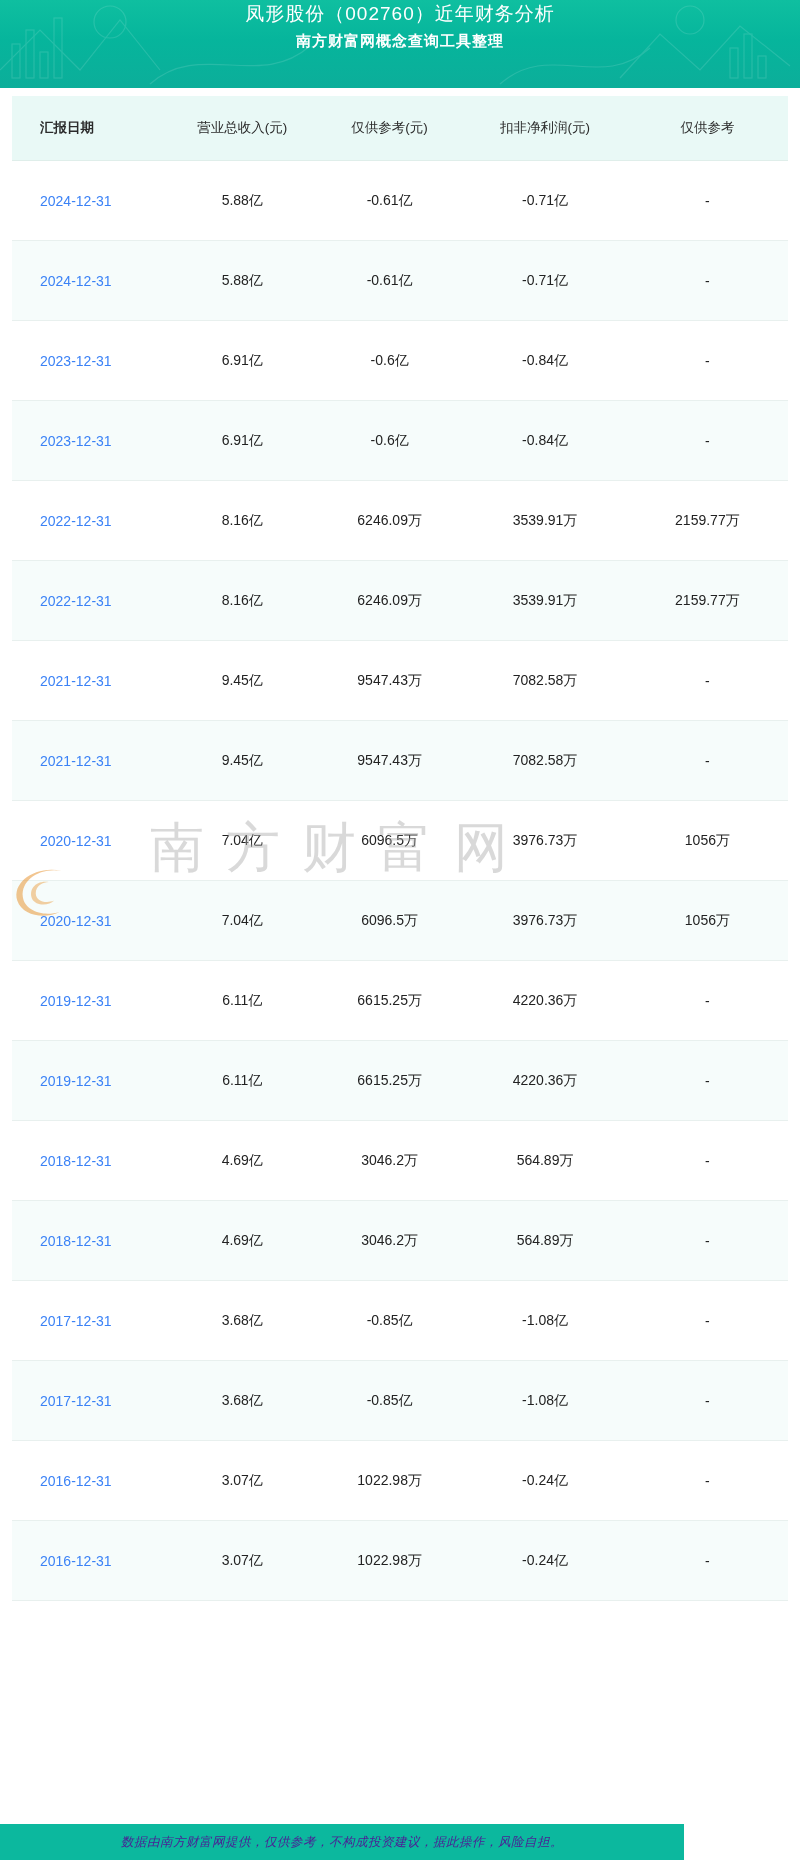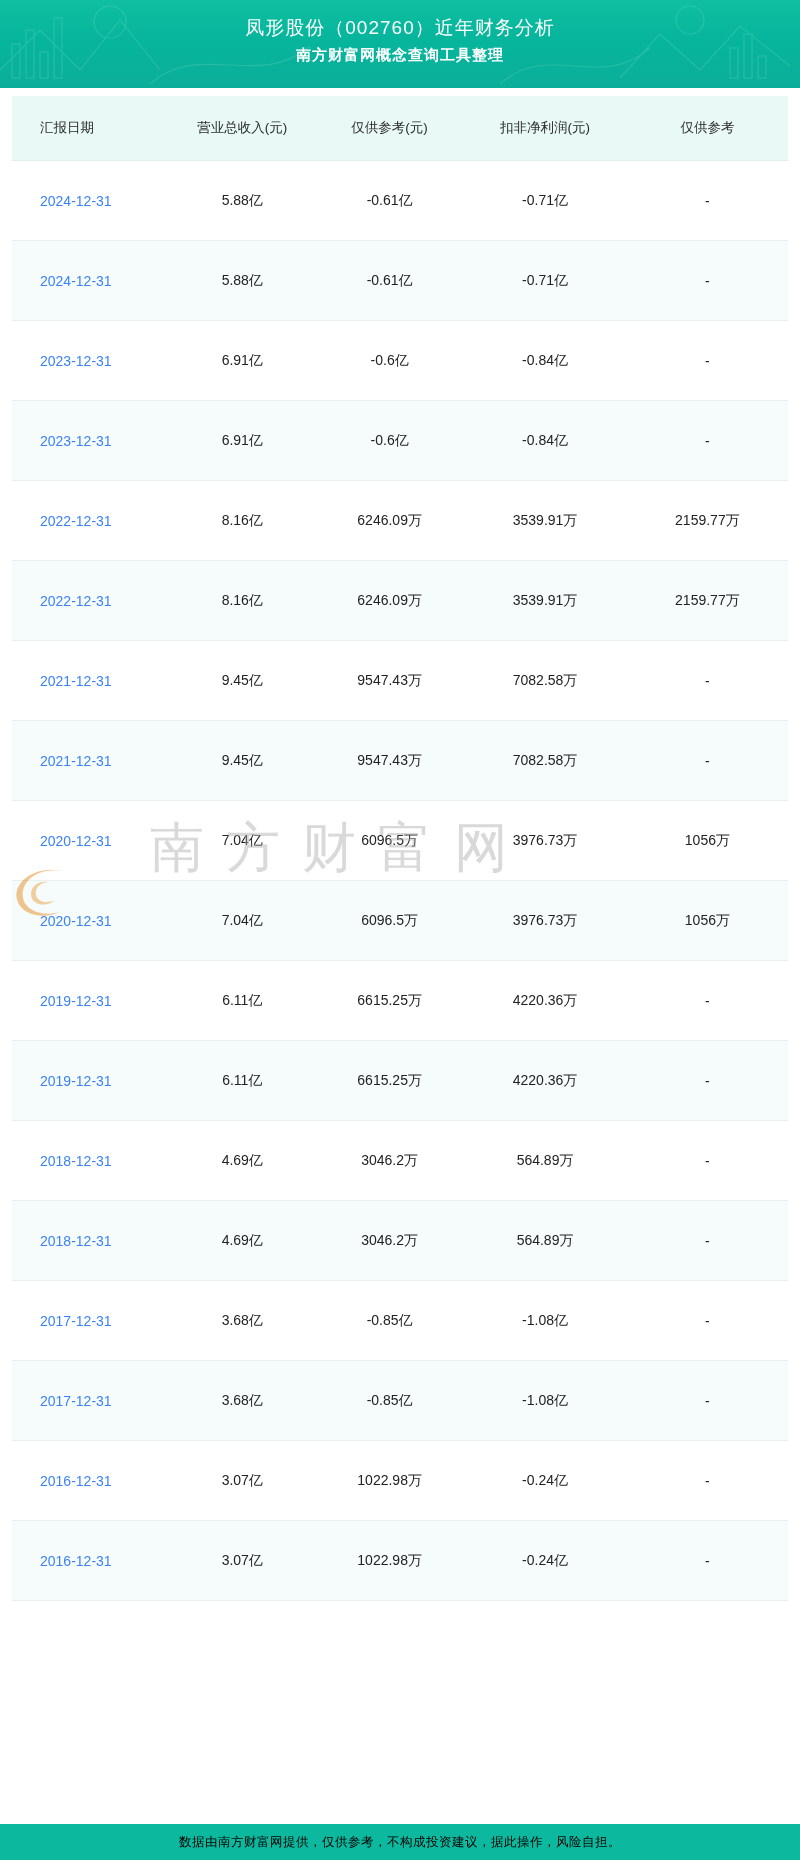--- a/index.html
+++ b/index.html
@@ -32,21 +32,20 @@
     top: 0;
     left: 0;
     width: 800px;
     height: 88px;
     opacity: 0.22;
   }
   .banner-title-wrap {
     position: relative;
     z-index: 3;
     text-align: center;
-    padding-top: 14px;
   }
   .banner-title {
     color: #ffffff;
     font-size: 19px;
     letter-spacing: 1px;
     line-height: 28px;
     font-weight: normal;
   }
   .banner-sub {
     color: #ffffff;
@@ -73,20 +72,21 @@
     font-size: 13.5px;
     font-weight: normal;
     height: 62px;
     text-align: center;
     border-bottom: 1px solid #dfeeea;
     vertical-align: middle;
   }
   table.fin th:first-child {
     text-align: left;
     padding-left: 28px;
+    font-weight: bold;
   }
   table.fin td {
     font-size: 14px;
     color: #222222;
     height: 77px;
     text-align: center;
     border-bottom: 1px solid #e8f0ee;
     vertical-align: middle;
     background: transparent;
   }
@@ -138,28 +138,29 @@
     left: 8px;
     top: 58px;
     width: 74px;
     height: 74px;
   }
   
   .footer {
     position: absolute;
     left: 0;
     bottom: 0;
-    width: 800px;
+    width: 684px;
     height: 36px;
     background: #0cb89e;
-    color: #000000;
+    color: #4c1d95;
     font-size: 12.5px;
     line-height: 36px;
     text-align: center;
     letter-spacing: 0.5px;
+    font-style: italic;
   }
 </style>
 </head>
 <body>
 
 <div class="page">
 
   <div class="banner">
     <svg class="banner-deco" viewBox="0 0 800 88" preserveAspectRatio="none">
       <g fill="none" stroke="#ffffff" stroke-width="1.2" opacity="0.55">

